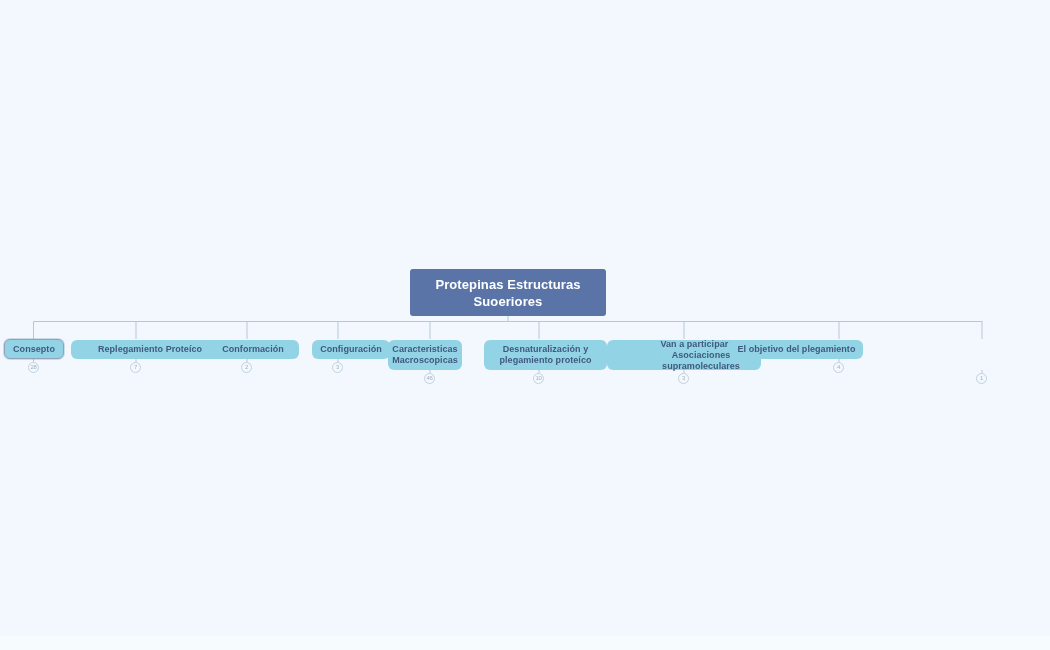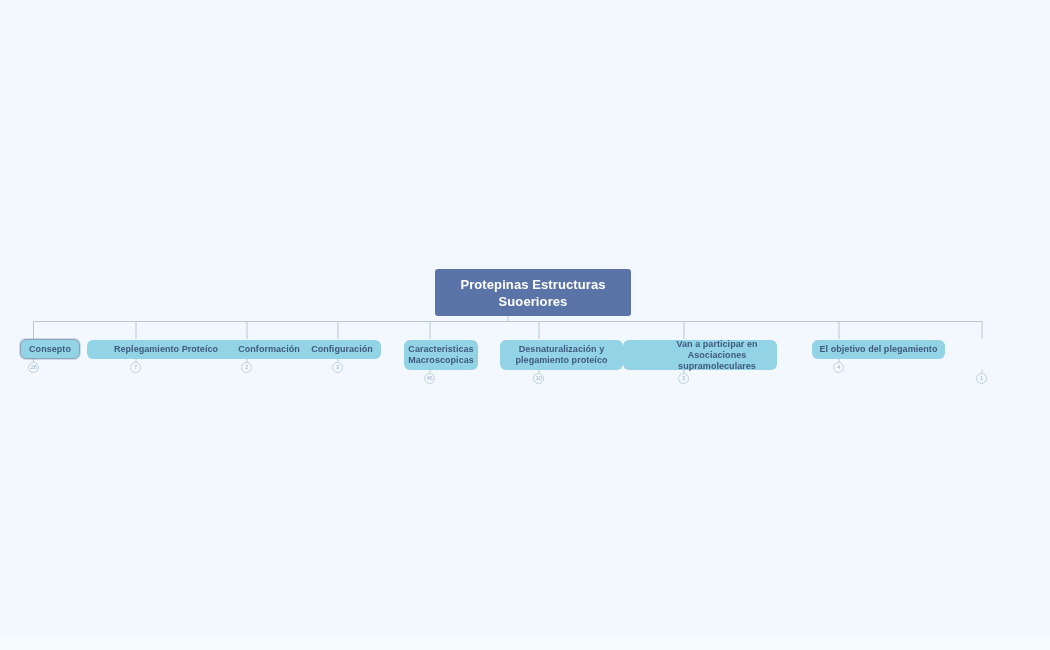--- a/index.html
+++ b/index.html
@@ -54,41 +54,39 @@
     display: flex;
     align-items: center;
     justify-content: center;
     text-align: center;
     font-size: 13px;
     font-weight: bold;
     line-height: 17px;
     letter-spacing: 0.1px;
     box-sizing: border-box;
     padding: 2px 8px;
-    margin-left: 25px;
   }
 
   
   .child-node {
     position: absolute;
     background: #93d3e6;
     color: #3f5a7e;
     border-radius: 6px;
     display: flex;
     align-items: center;
     justify-content: center;
     text-align: center;
     font-size: 9px;
     font-weight: bold;
     line-height: 11px;
     letter-spacing: 0.05px;
     box-sizing: border-box;
     padding: 2px 6px;
     border: 1px solid transparent;
-    margin-left: 16px;
   }
   .child-node.selected {
     border: 1px solid #8fa3bd;
     background: #93d3e6;
     box-shadow: 0 0 0 1px rgba(143,163,189,0.35);
   }
 
   
   .badge {
     position: absolute;
@@ -146,30 +144,30 @@
 
   <div class="child-node selected" style="left:4px; top:339px; width:60px; height:20px;">Consepto</div>
   <div class="badge" style="left:28px; top:362px;">28</div>
 
   <div class="child-node" style="left:71px; top:340px; width:158px; height:19px;">Replegamiento Proteíco</div>
   <div class="badge" style="left:130px; top:362px;">7</div>
 
   <div class="child-node" style="left:207px; top:340px; width:92px; height:19px;">Conformación</div>
   <div class="badge" style="left:241px; top:362px;">2</div>
 
-  <div class="child-node" style="left:287px; top:340px; width:78px; height:19px;">Configuración</div>
+  <div class="child-node" style="left:312px; top:340px; width:78px; height:19px;">Configuración</div>
   <div class="badge" style="left:332px; top:362px;">3</div>
 
   <div class="child-node" style="left:388px; top:340px; width:74px; height:30px;">Caracteristicas Macroscopicas</div>
   <div class="badge" style="left:424px; top:373px;">46</div>
 
   <div class="child-node" style="left:484px; top:340px; width:123px; height:30px;">Desnaturalización y plegamiento proteíco</div>
   <div class="badge" style="left:533px; top:373px;">10</div>
 
   <div class="child-node" style="left:607px; top:340px; width:154px; height:30px;padding-left:40px;">Van a participar en Asociaciones supramoleculares</div>
   <div class="badge" style="left:678px; top:373px;">3</div>
 
-  <div class="child-node" style="left:796px; top:340px; width:133px; height:19px;">El objetivo del plegamiento</div>
+  <div class="child-node" style="left:730px; top:340px; width:133px; height:19px;">El objetivo del plegamiento</div>
   <div class="badge" style="left:833px; top:362px;">4</div>
 
   <div class="badge" style="left:976px; top:373px;">1</div>
 
 </div>
 
 </body></html>

